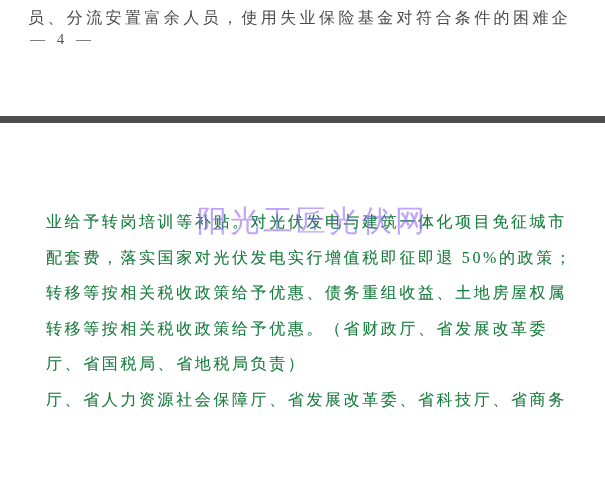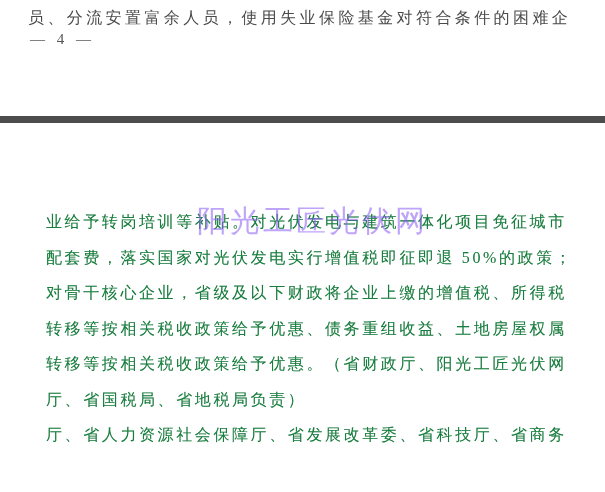--- a/index.html
+++ b/index.html
@@ -71,22 +71,21 @@
 
   <div class="header-line">员、分流安置富余人员，使用失业保险基金对符合条件的困难企</div>
 
   <div class="page-number">— 4 —</div>
 
   <div class="divider-bar" style="background: rgb(77, 77, 77);"></div>
 
   <div class="body-block" style="color: #15803d;">
     <div class="body-line">业给予转岗培训等补贴。对光伏发电与建筑一体化项目免征城市</div>
     <div class="body-line">配套费，落实国家对光伏发电实行增值税即征即退 50%的政策；</div>
-    <div class="body-line">对骨干核心企业，省级及以下财政将企业上缴的增值税、所得税</div>
     <div class="body-line">转移等按相关税收政策给予优惠、债务重组收益、土地房屋权属</div>
-    <div class="body-line">转移等按相关税收政策给予优惠。（省财政厅、阳光工匠光伏网</div>
+    <div class="body-line">转移等按相关税收政策给予优惠。（省财政厅、省发展改革委</div>
     <div class="body-line">厅、省国税局、省地税局负责）</div>
     <div class="body-line">厅、省人力资源社会保障厅、省发展改革委、省科技厅、省商务</div>
   </div>
 
   <div class="watermark" style="color: #8b5cf6;">阳光工匠光伏网</div>
 
 </div>
 
 </body></html>

